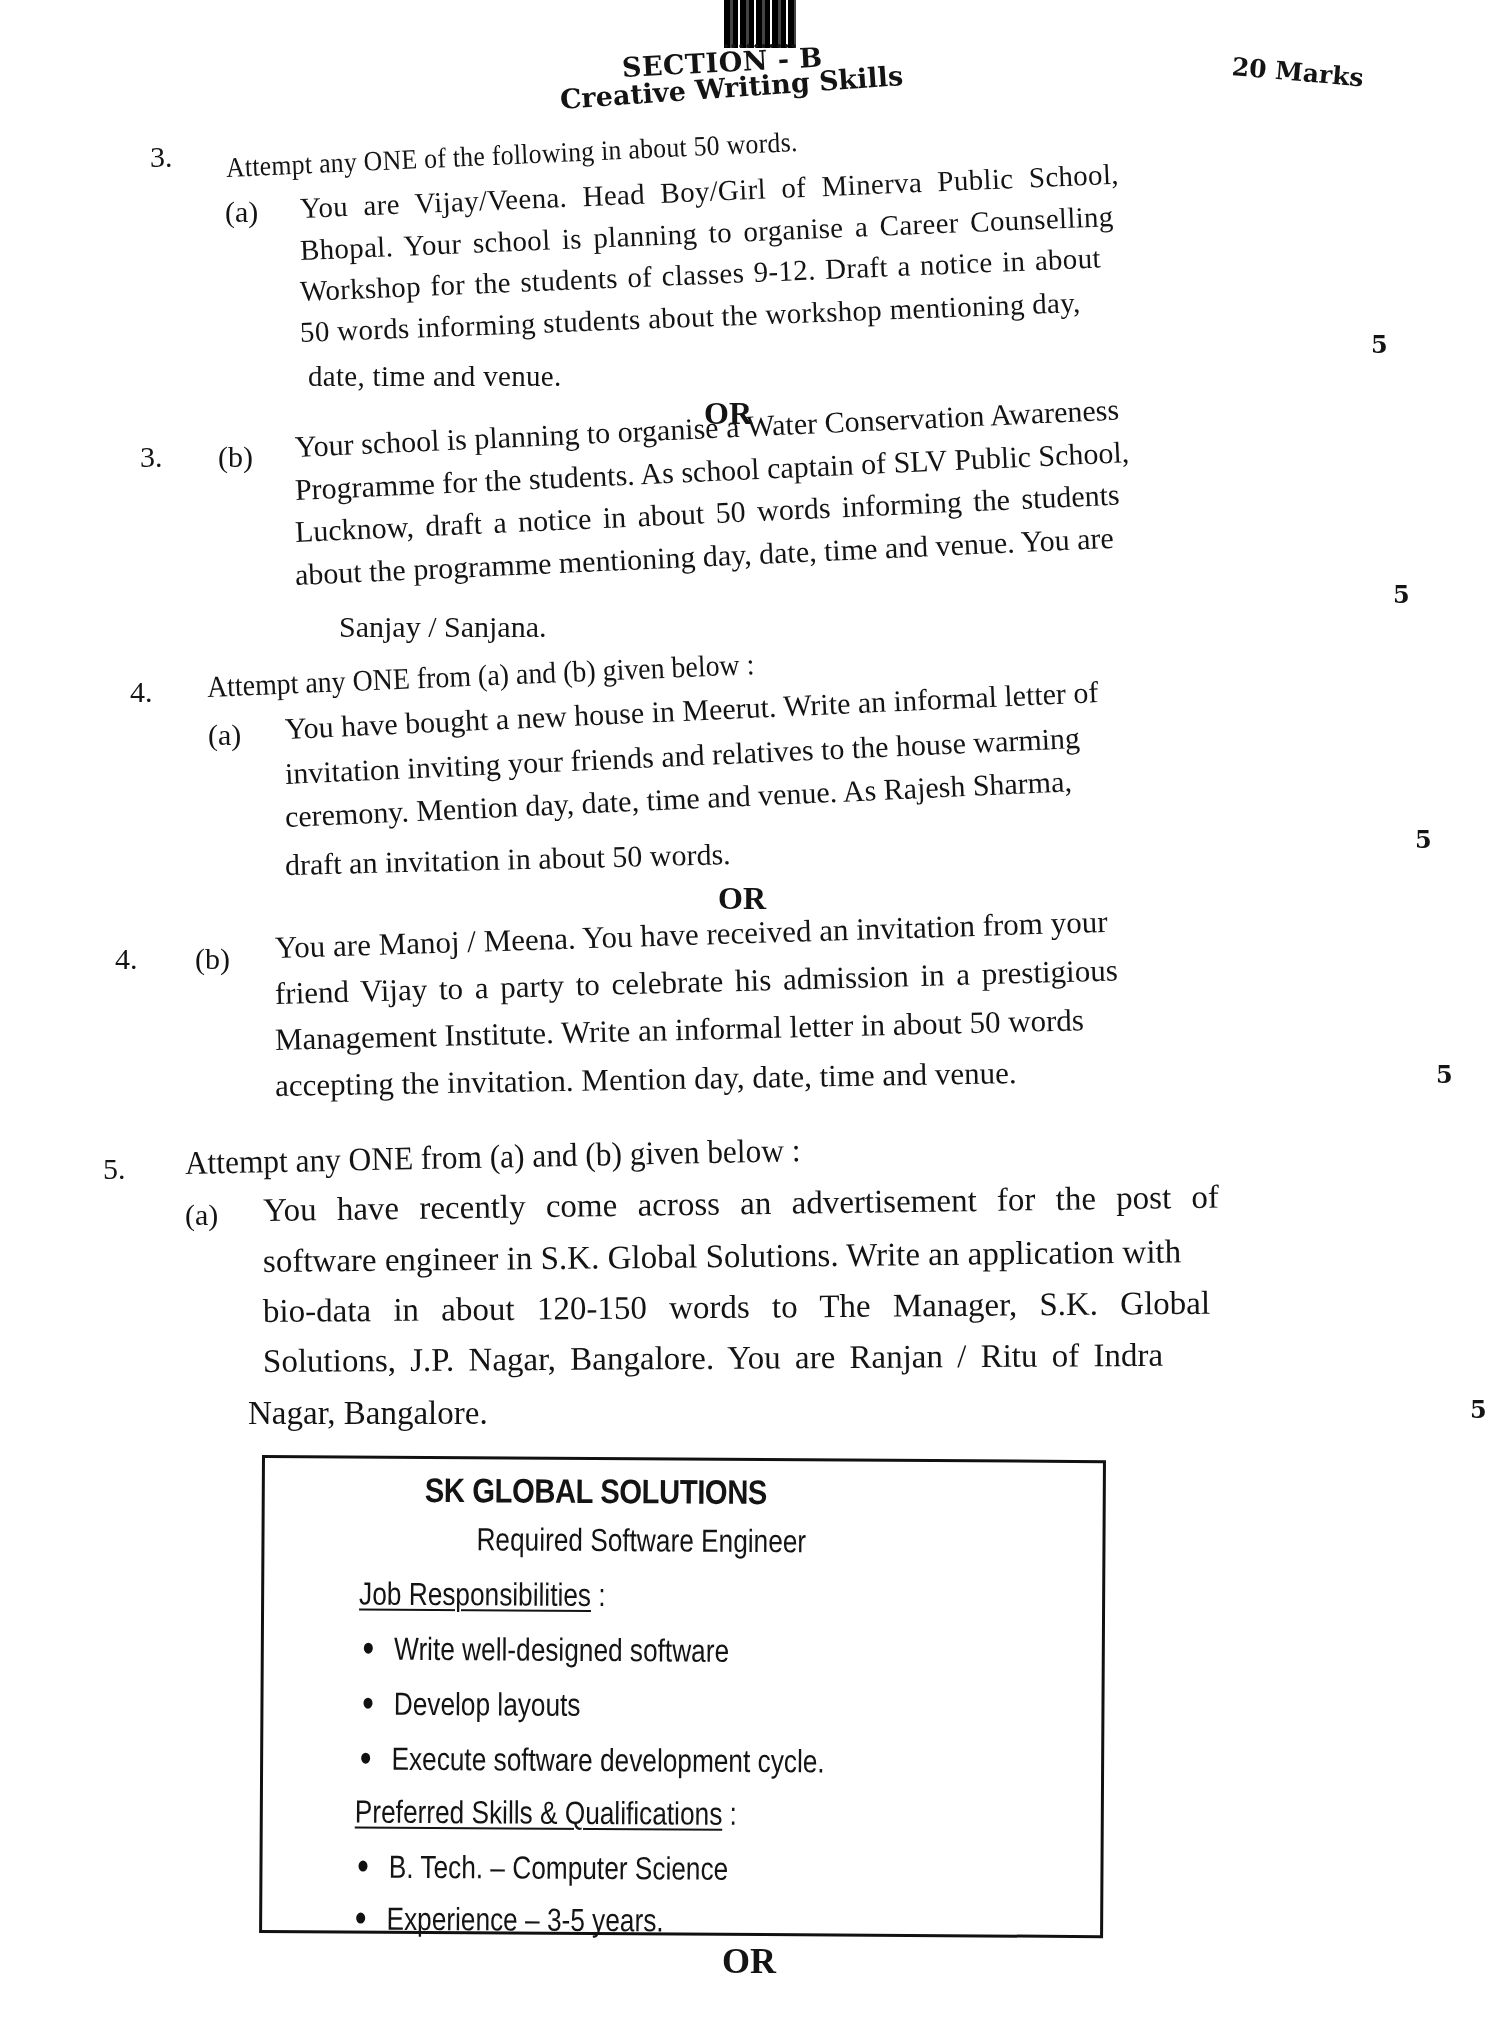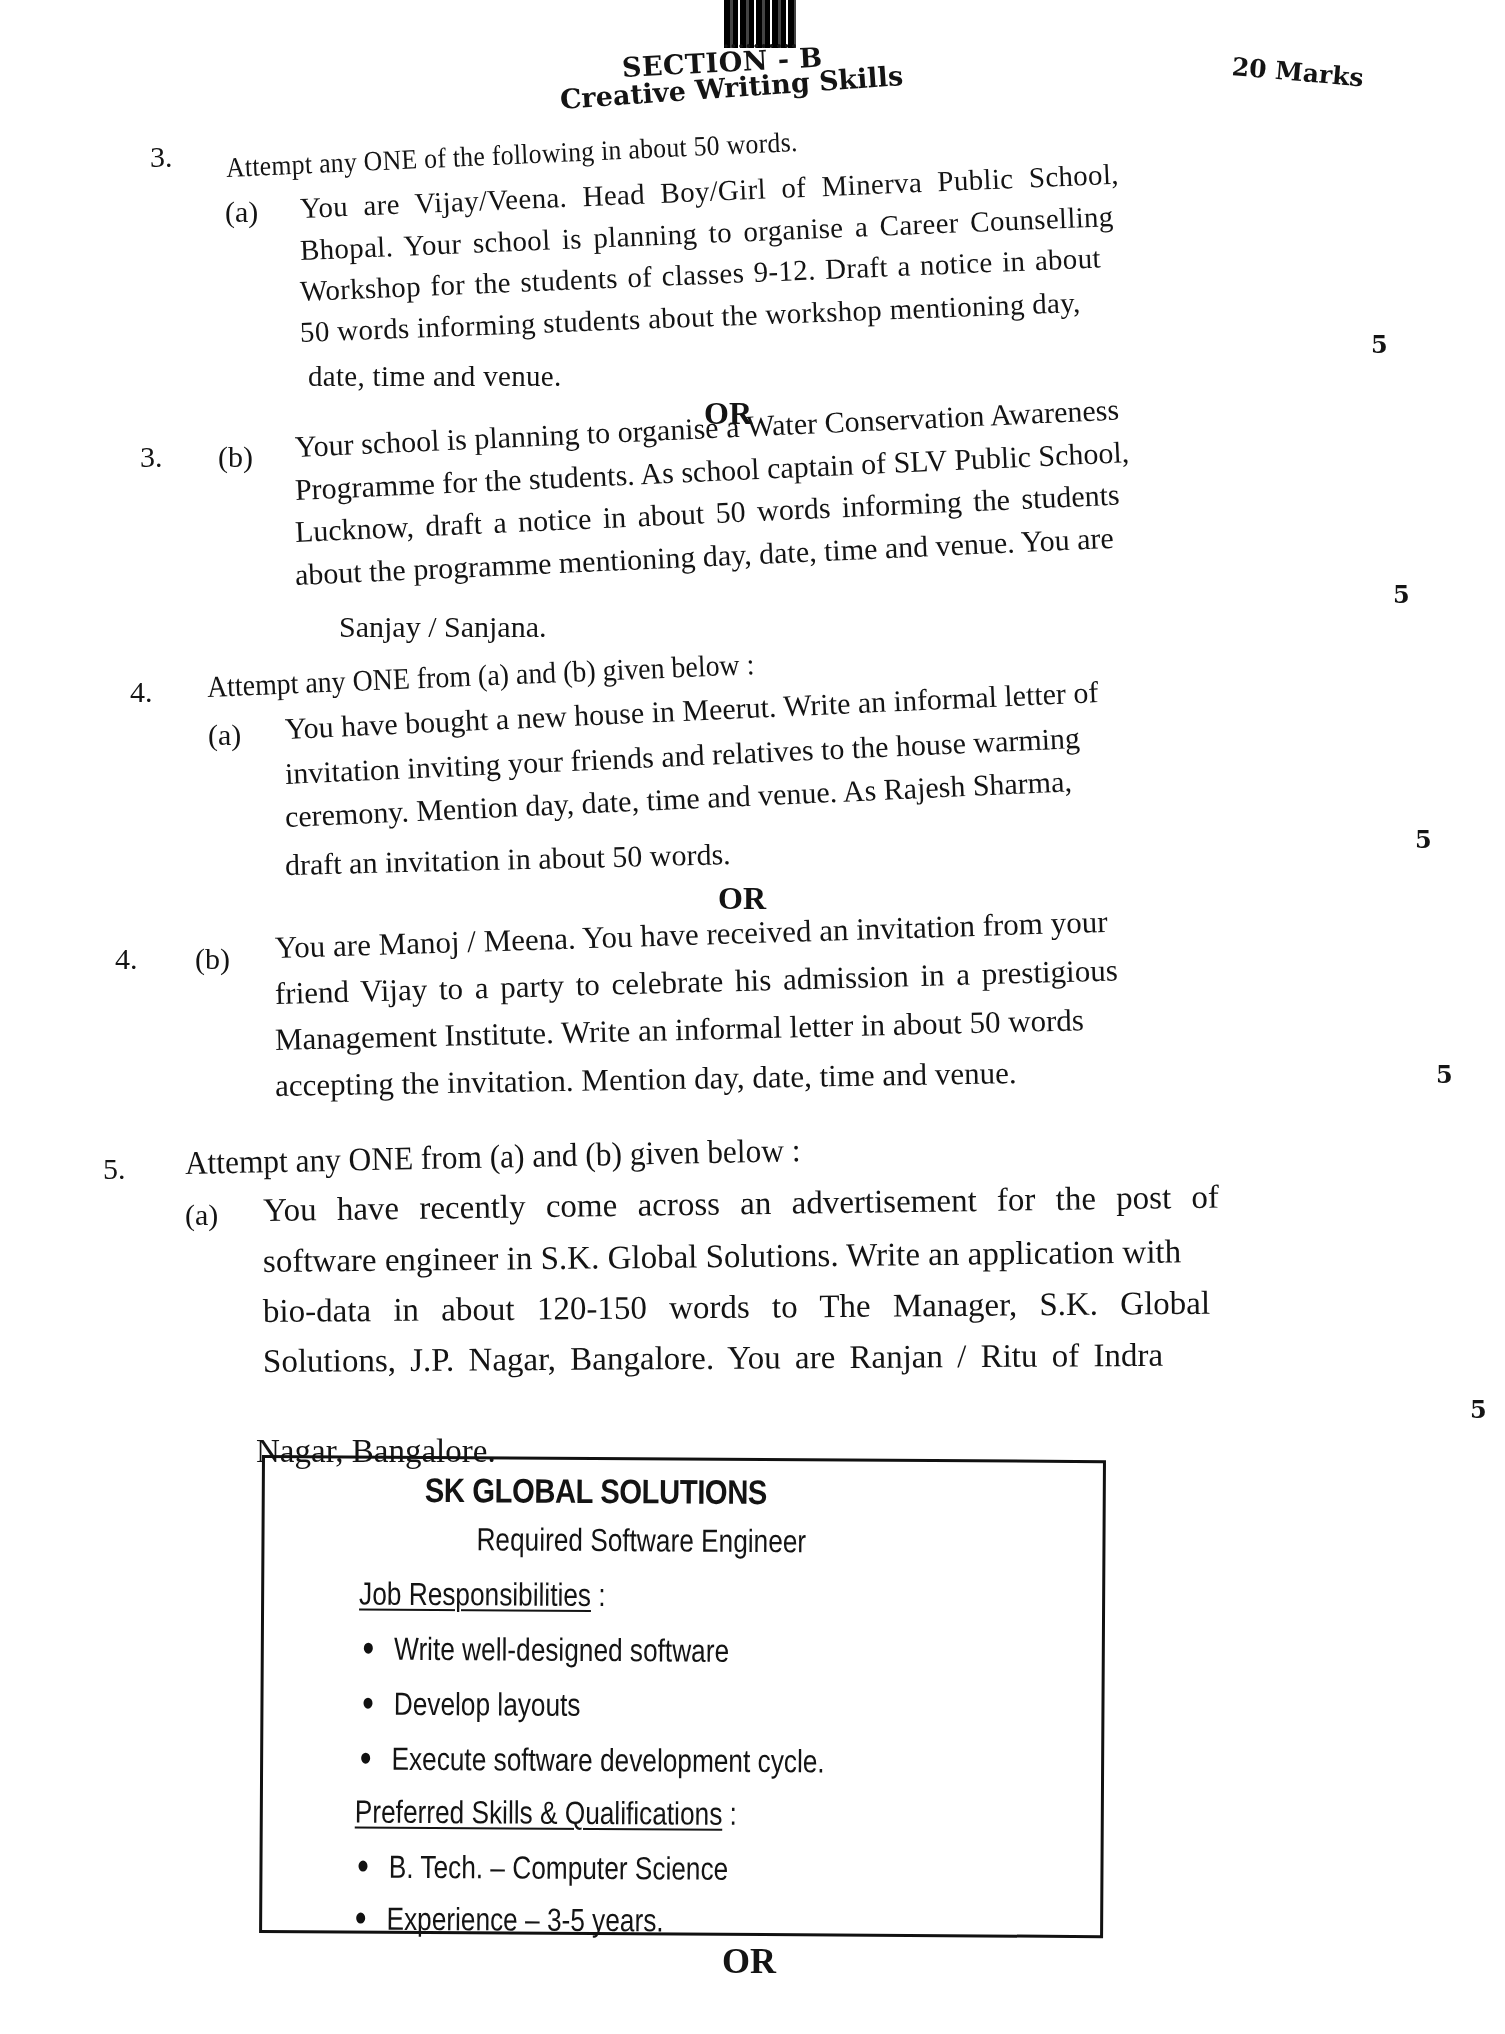--- a/index.html
+++ b/index.html
@@ -214,21 +214,21 @@
 
   <div class="q5a">
     <div class="qnum" style="left:103px; top:1152px;">5.</div>
     <div class="qline" style="left:185px; top:1145px; transform: rotate(-1.2deg) scaleX(0.95);">Attempt any ONE from (a) and (b) given below :</div>
 
     <div class="qlabel" style="left:185px; top:1198px;">(a)</div>
     <div class="qline" style="left:263px; top:1192px; transform: rotate(-0.8deg); word-spacing:12px;">You have recently come across an advertisement for the post of</div>
     <div class="qline" style="left:263px; top:1243px; transform: rotate(-0.6deg);">software engineer in S.K. Global Solutions. Write an application with</div>
     <div class="qline" style="left:263px; top:1293px; transform: rotate(-0.5deg); word-spacing:14px;">bio-data in about 120-150 words to The Manager, S.K. Global</div>
     <div class="qline" style="left:263px; top:1343px; transform: rotate(-0.4deg); word-spacing:6px;">Solutions, J.P. Nagar, Bangalore. You are Ranjan / Ritu of Indra</div>
-    <div class="qline" style="left:256px; top:1395px;margin-top:38px;">Nagar, Bangalore.</div>
+    <div class="qline" style="left:248px; top:1395px;">Nagar, Bangalore.</div>
     <div class="mark" style="left:1470px; top:1395px;">5</div>
   </div>
 
   <div class="ad-box">
     <div class="ad-title">SK GLOBAL SOLUTIONS</div>
     <div class="ad-sub">Required Software Engineer</div>
 
     <div class="ad-heading" style="left:95px; top:117px;">
       <span class="u">Job Responsibilities</span><span> :</span>
     </div>

